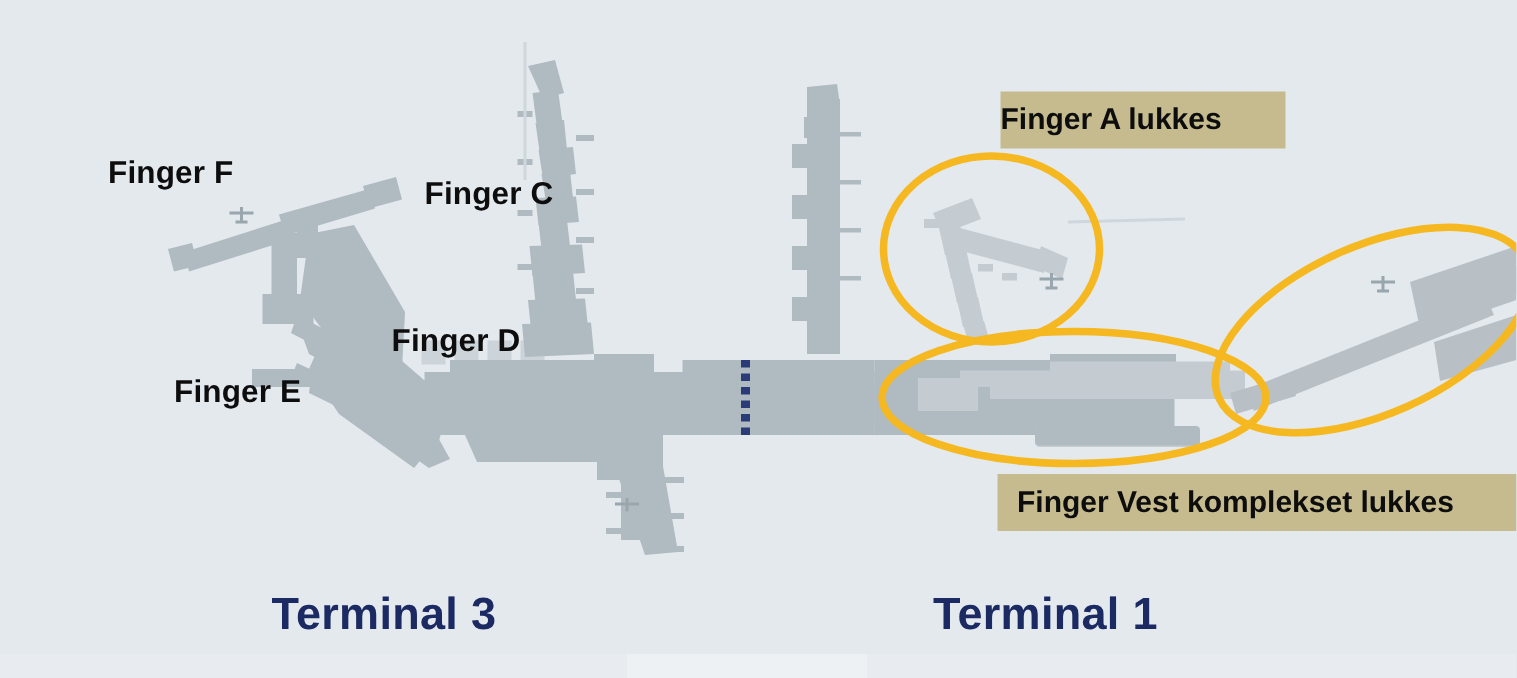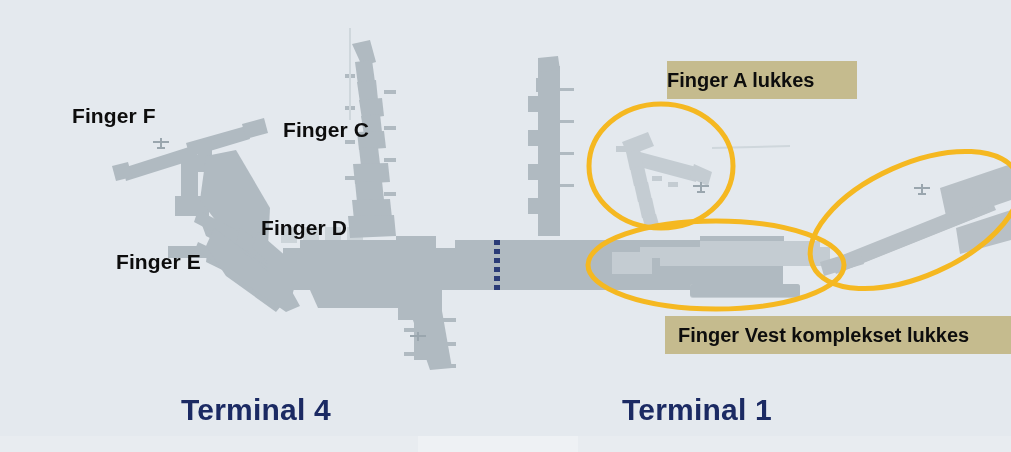--- a/index.html
+++ b/index.html
@@ -273,21 +273,21 @@
       <ellipse cx="716" cy="265" rx="128" ry="44"></ellipse>
       <ellipse cx="915" cy="220" rx="112" ry="56" transform="rotate(-24 915 220)"></ellipse>
     </g>
   </svg>
 
   <div class="finger-label" id="label-finger-f">Finger F</div>
   <div class="finger-label" id="label-finger-c">Finger C</div>
   <div class="finger-label" id="label-finger-d">Finger D</div>
   <div class="finger-label" id="label-finger-e">Finger E</div>
 
-  <div class="terminal-label" id="label-terminal-3">Terminal 4</div>
+  <div class="terminal-label" id="label-terminal-3">Terminal 3</div>
   <div class="terminal-label" id="label-terminal-2">Terminal 1</div>
 
   <div class="callout" id="callout-finger-a">Finger A lukkes</div>
   <div class="callout" id="callout-finger-vest">Finger Vest komplekset lukkes</div>
 
   <div id="bottom-band"></div>
   <div id="bottom-band-seam"></div>
 </div>
 
 </body></html>

